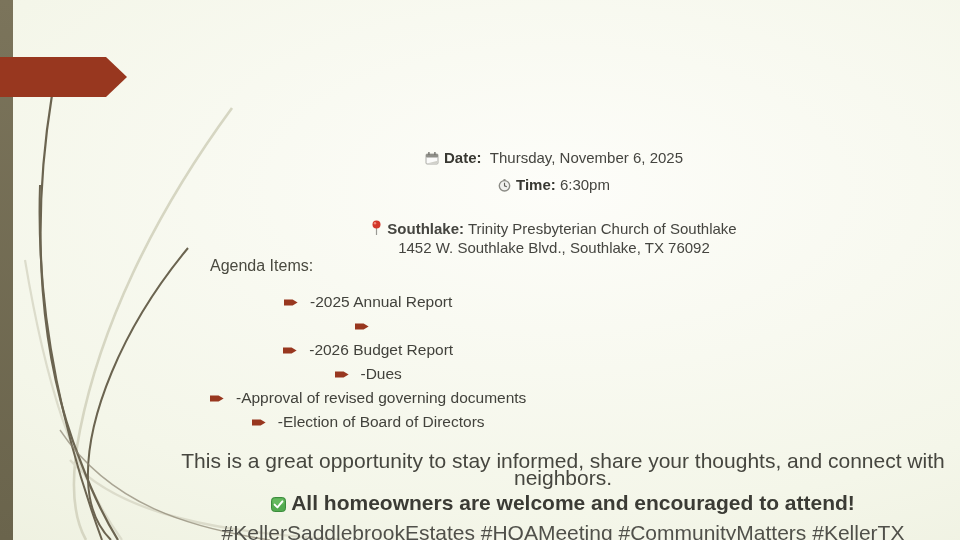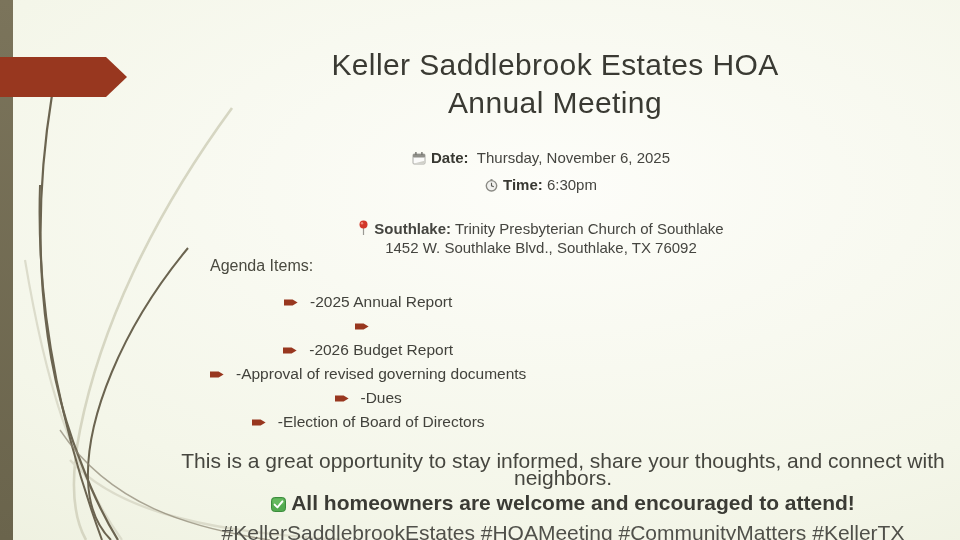--- a/index.html
+++ b/index.html
@@ -21,21 +21,21 @@
 
   .accent-arrow { position:absolute; left:0; top:57px; }
 
   .title-block {
     position:absolute; left:150px; top:46px; width:810px;
     text-align:center; font-size:30px; line-height:38px;
     letter-spacing:.4px; color:#3a3a33;
   }
 
   .info-block {
-    position:absolute; left:136px; top:149px; width:810px;
+    position:absolute; left:149px; top:149px; width:810px;
     text-align:center; font-size:15px; line-height:17px; color:#454540;
   }
   .info-line { margin-bottom:8px; }
   .info-line b { color:#383832; }
   .gap { height:17px; }
   .icon { display:inline-block; vertical-align:-2px; margin-right:5px; }
 
   .agenda-block { position:absolute; left:210px; top:256px; }
   .agenda-heading { font-size:16px; line-height:20px; color:#4a4a40; margin-bottom:17px; }
   .agenda-list { list-style:none; margin:0; padding:0; }
@@ -67,24 +67,20 @@
     <path d="M 188,248 C 120,330 86,420 88,480 C 89,510 99,528 111,540" fill="none" stroke="#6b6450" stroke-width="2.0"></path>
     <path d="M 60,430 C 110,505 190,528 270,540" fill="none" stroke="#8a8370" stroke-width="1.4" opacity="0.7"></path>
   </svg>
 
   <div class="left-bar"></div>
 
   <svg class="accent-arrow" width="128" height="41" viewBox="0 0 128 41" aria-hidden="true">
     <polygon points="0,0 106,0 127,20 106,40 0,40" fill="#98371F"></polygon>
   </svg>
 
-  <div class="title-block">
-    <div>Keller Saddlebrook Estates HOA</div>
-    <div>Annual Meeting</div>
-  </div>
 
   <div class="info-block">
     <div class="info-line">
       <span class="icon">
         <svg width="14" height="14" viewBox="0 0 14 14">
           <rect x="1" y="3" width="12" height="10" rx="1" fill="#fbfbfa" stroke="#9a9a94" stroke-width="0.8"></rect>
           <rect x="1" y="3" width="12" height="3.4" rx="1" fill="#8f8f89"></rect>
           <rect x="3.2" y="1" width="1.4" height="3" fill="#75756f"></rect>
           <rect x="9.2" y="1" width="1.4" height="3" fill="#75756f"></rect>
           <path d="M2 12.6 L12.6 9.8 L12.6 12.6 Z" fill="#cfcfc8"></path>
@@ -130,27 +126,27 @@
       <li>
         <span class="bullet"><svg width="14" height="9" viewBox="0 0 14 9">
               <path d="M0 1.4 H8.6 L13.6 4.5 L8.6 7.6 H0 Z" fill="#98371F"></path>
             </svg></span>
         <span>-2026 Budget Report</span>
       </li>
       <li>
         <span class="bullet"><svg width="14" height="9" viewBox="0 0 14 9">
               <path d="M0 1.4 H8.6 L13.6 4.5 L8.6 7.6 H0 Z" fill="#98371F"></path>
             </svg></span>
-        <span>-Approval of revised governing documents</span>
+        <span>-Dues</span>
       </li>
       <li>
         <span class="bullet"><svg width="14" height="9" viewBox="0 0 14 9">
               <path d="M0 1.4 H8.6 L13.6 4.5 L8.6 7.6 H0 Z" fill="#98371F"></path>
             </svg></span>
-        <span>-Dues</span>
+        <span>-Approval of revised governing documents</span>
       </li>
       <li>
         <span class="bullet"><svg width="14" height="9" viewBox="0 0 14 9">
               <path d="M0 1.4 H8.6 L13.6 4.5 L8.6 7.6 H0 Z" fill="#98371F"></path>
             </svg></span>
         <span>-Election of Board of Directors</span>
       </li>
     </ul>
   </div>
 

